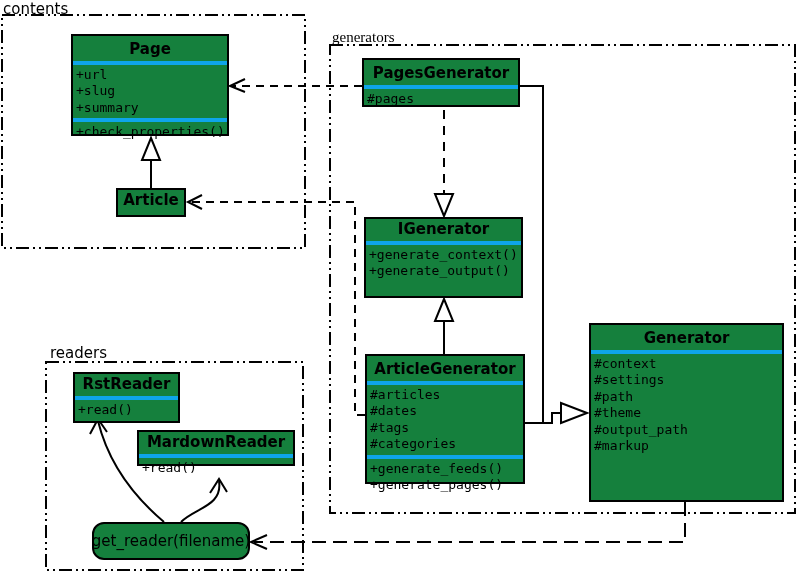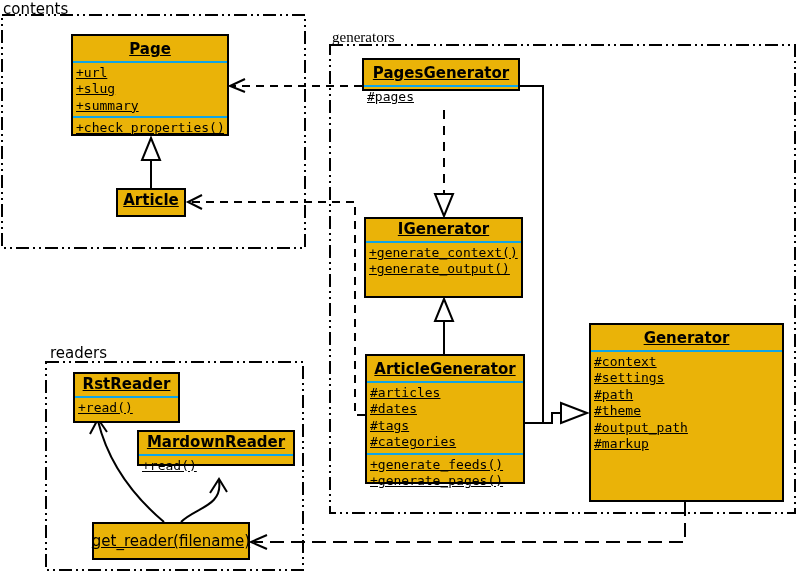--- a/index.html
+++ b/index.html
@@ -1,30 +1,30 @@
 <!DOCTYPE html>
 <html><head>
 <meta charset="utf-8">
 <style>
   html,body{margin:0;padding:0;background:#fff;}
   #canvas{position:relative;width:803px;height:579px;background:#ffffff;overflow:hidden;
           font-family:"DejaVu Sans",sans-serif;color:#000;}
   #edges{position:absolute;left:0;top:0;z-index:1;}
   .pkg-label{position:absolute;z-index:3;font:15px "DejaVu Sans",sans-serif;color:#000;
              background:transparent;white-space:nowrap;}
-  .uml-box{position:absolute;z-index:2;background:#eab308;border:2px solid #000;box-sizing:border-box;text-decoration:underline;}
+  .uml-box{position:absolute;z-index:2;background:#15803d;border:2px solid #000;box-sizing:border-box;}
   .uml-title{font:bold 15px "DejaVu Sans",sans-serif;text-align:center;padding:4px 4px 3px;
              white-space:nowrap;overflow:hidden;}
   .uml-stereotype{font:13px "DejaVu Sans Mono",monospace;font-weight:normal;text-align:center;
              padding:4px 2px 0;white-space:nowrap;}
   .uml-title.tight{padding-top:1px;}
-  .uml-sec{border-top:2px solid #0ea5e9;font:13px "DejaVu Sans Mono",monospace;padding:2px 3px;}
+  .uml-sec{border-top:4px solid #0ea5e9;font:13px "DejaVu Sans Mono",monospace;padding:2px 3px;}
   .uml-row{line-height:16.4px;white-space:pre;overflow:hidden;}
   .fn-box{display:flex;align-items:center;justify-content:center;
-          font:15px "DejaVu Sans",sans-serif;white-space:nowrap;}
+          font:15px "DejaVu Sans",sans-serif;white-space:nowrap;border-radius:12px;}
 </style>
 </head>
 <body>
 
 <div id="canvas">
 
   <svg id="edges" width="803" height="579" viewBox="0 0 803 579">
 
     <rect x="2" y="15" width="303" height="233" fill="none" stroke="#000" stroke-width="2" stroke-dasharray="13 4 2 4 2 4"></rect>
     <rect x="330" y="45" width="465" height="468" fill="none" stroke="#000" stroke-width="2" stroke-dasharray="13 4 2 4 2 4"></rect>
@@ -90,21 +90,21 @@
     </div>
     <div class="uml-sec">
       <div class="uml-row">+check_properties()</div>
     </div>
   </div>
 
   <div class="uml-box" style="left:116px;top:188px;width:70px;height:29px;">
     <div class="uml-title tight">Article</div>
   </div>
 
-  <div class="uml-box" style="left:362px;top:58px;width:158px;height:33px;">
+  <div class="uml-box" style="left:362px;top:58px;width:158px;height:49px;">
     <div class="uml-title">PagesGenerator</div>
     <div class="uml-sec">
       <div class="uml-row">#pages</div>
     </div>
   </div>
 
   <div class="uml-box" style="left:364px;top:217px;width:159px;height:81px;">
     <div class="uml-title tight">IGenerator</div>
     <div class="uml-sec">
       <div class="uml-row">+generate_context()</div>

